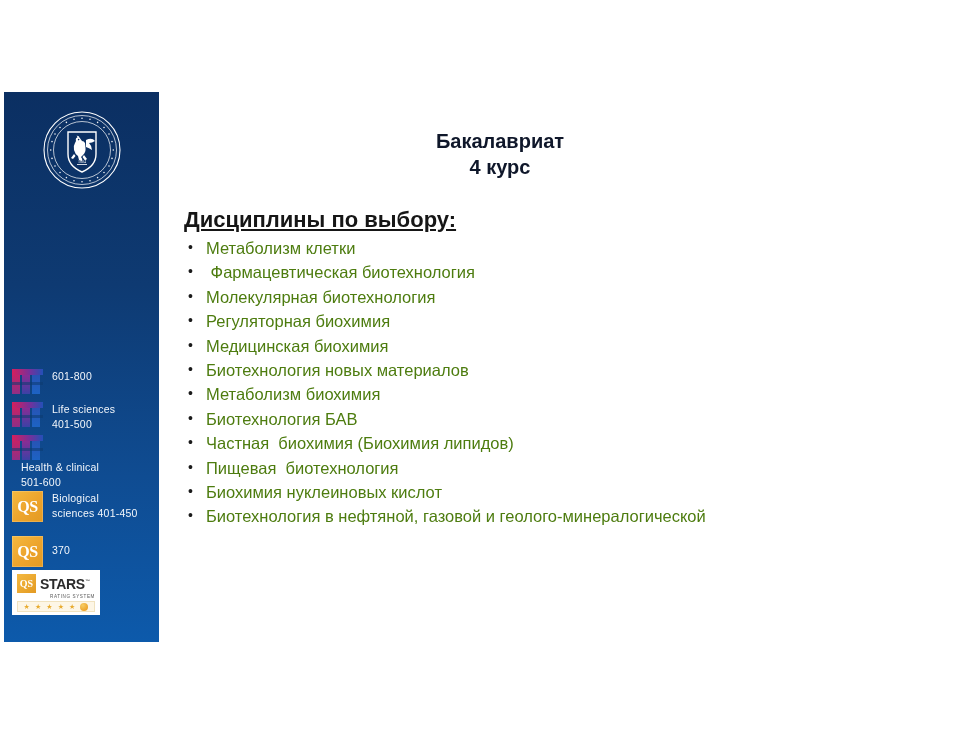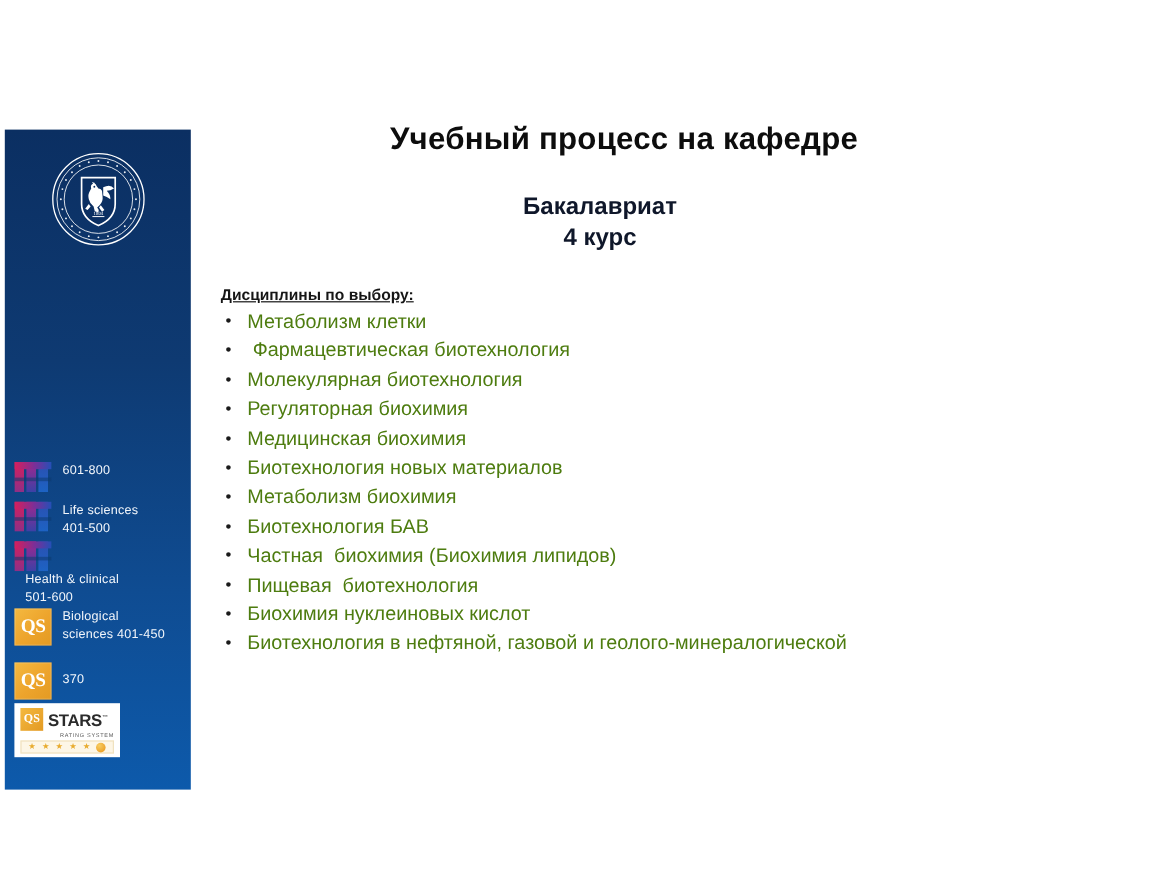--- a/index.html
+++ b/index.html
@@ -21,21 +21,21 @@
     left: 0; top: 0;
     width: 980px;
     height: 735px;
     background: #ffffff;
   }
 
   
   #sidebar {
     position: absolute;
     left: 4px;
-    top: 108px;
+    top: 92px;
     width: 155px;
     height: 550px;
     background: linear-gradient(to bottom, #0b2f62 0%, #0e3a72 35%, #0f4c92 70%, #0d5aab 100%);
     box-sizing: border-box;
   }
 
   
   #emblem-wrap {
     position: absolute;
     left: 38px;
@@ -204,21 +204,21 @@
     font-weight: bold;
     color: #0f172a;
     line-height: 26px;
   }
 
   #list-block {
     margin-top: 27px;
     padding-left: 4px;
   }
   #list-heading {
-    font-size: 13px;
+    font-size: 22px;
     font-weight: bold;
     color: #161616;
     text-decoration: underline;
     margin-bottom: 3px;
   }
   ul#disciplines {
     list-style: none;
     margin: 0;
     padding: 0;
   }
@@ -369,21 +369,20 @@
         <span class="st">★</span>
         <span class="st">★</span>
         <span class="dot"></span>
       </div>
     </div>
 
   </div>
 
   <div id="content">
 
-    <div id="title">Учебный процесс  на кафедре</div>
 
     <div id="subtitle-wrap">
       <div class="subtitle-line">Бакалавриат</div>
       <div class="subtitle-line">4 курс</div>
     </div>
 
     <div id="list-block">
       <div id="list-heading">Дисциплины по выбору:</div>
       <ul id="disciplines">
         <li>Метаболизм клетки</li>

